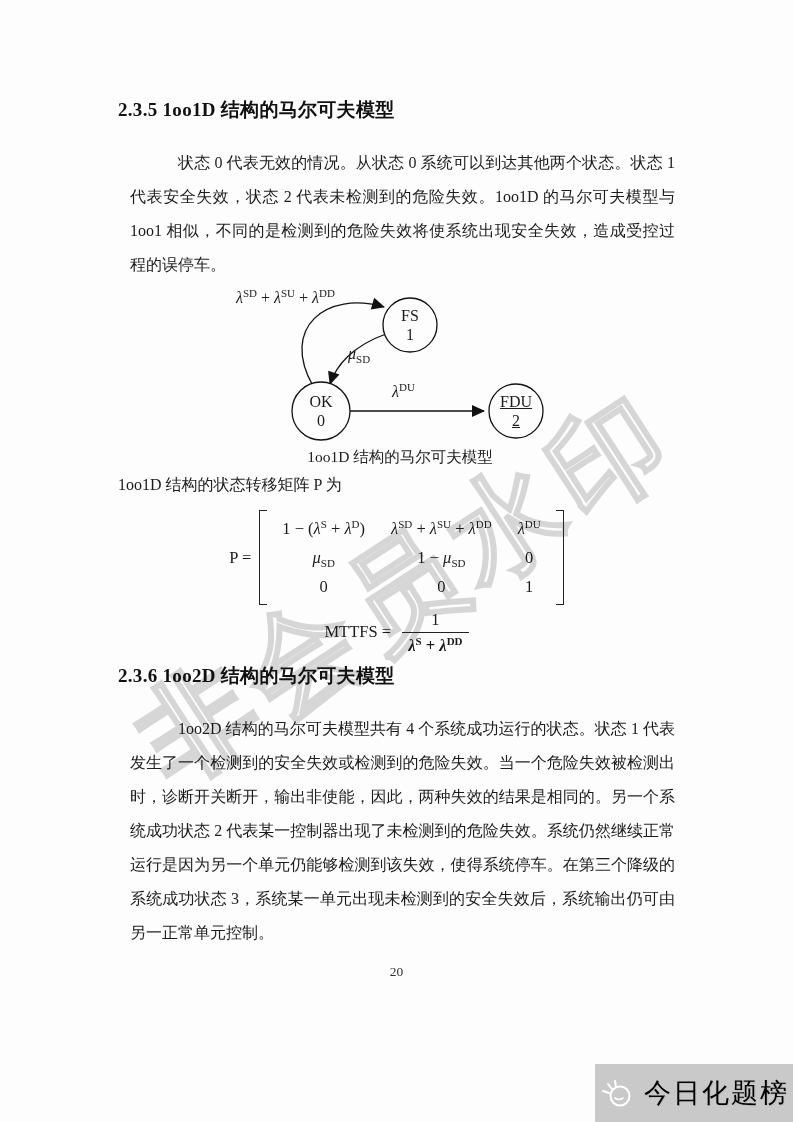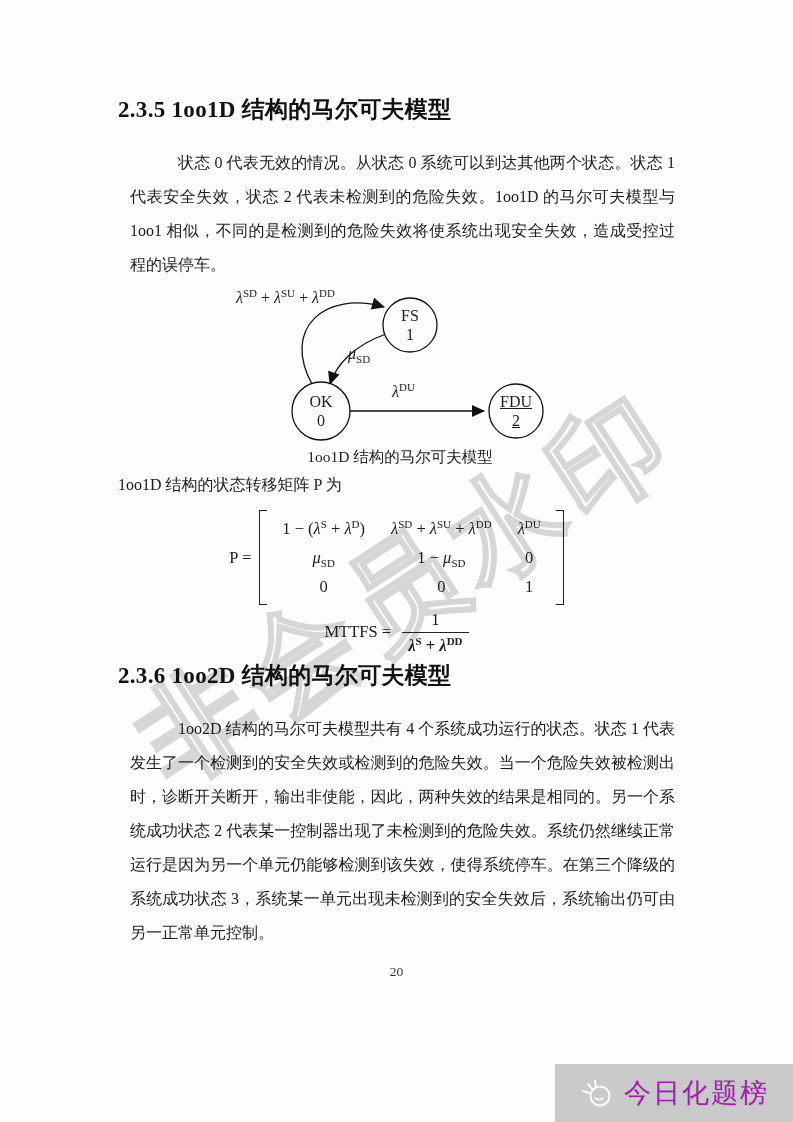--- a/index.html
+++ b/index.html
@@ -15,21 +15,21 @@
     transform:rotate(-33deg);
     color:transparent;-webkit-text-stroke:2.5px #cdcdcd;
     opacity:.8;z-index:0;pointer-events:none;
     font-family:"Liberation Sans","DejaVu Sans",sans-serif;font-weight:700;
   }
   .content{
     position:relative;z-index:1;
     padding:96px 118px 0 118px;
   }
   h2.sec{
-    font-size:23px;font-weight:700;margin:0 0 22px 0;line-height:28px;
+    font-size:19px;font-weight:700;margin:0 0 22px 0;line-height:28px;
     letter-spacing:.3px;color:#111;
   }
   h2.sec2{margin-top:4px;margin-bottom:22px;}
   p.para{
     margin:0;font-size:16px;line-height:34px;text-align:justify;
     color:#1c1c1c;
   }
   p.indent{text-indent:3em;margin-left:12px;}
   
   .figure{position:relative;width:340px;height:162px;margin-left:112px;margin-top:2px;}
@@ -59,23 +59,23 @@
   .formula{text-align:center;margin:4px 0 4px 0;font-size:16.5px;line-height:26px;}
   .frac{display:inline-block;vertical-align:middle;text-align:center;margin-left:7px;}
   .frac .num{display:block;border-bottom:1.4px solid #222;padding:0 6px 1px 6px;line-height:22px;}
   .frac .den{display:block;padding:1px 6px 0 6px;line-height:24px;font-weight:bold;}
   .pagenum{
     text-align:center;font-size:13.5px;margin-top:14px;color:#333;
   }
   
   .brand{
     position:absolute;right:0;bottom:0;z-index:2;
-    width:238px;height:58px;background:#c9c9c9;
+    width:198px;height:58px;background:#c9c9c9;
     display:flex;align-items:center;justify-content:center;gap:9px;
-    color:#a21caf;font-size:27px;letter-spacing:2px;
+    color:#000000;font-size:27px;letter-spacing:2px;
     font-family:Liberation Sans, sans-serif;
     text-shadow:1px 1px 0 #bdbdbd;
   }
   .brand-icon{display:inline-flex;}
 </style>
 </head>
 <body>
 
 <div class="watermark">非会员水印</div>
 

